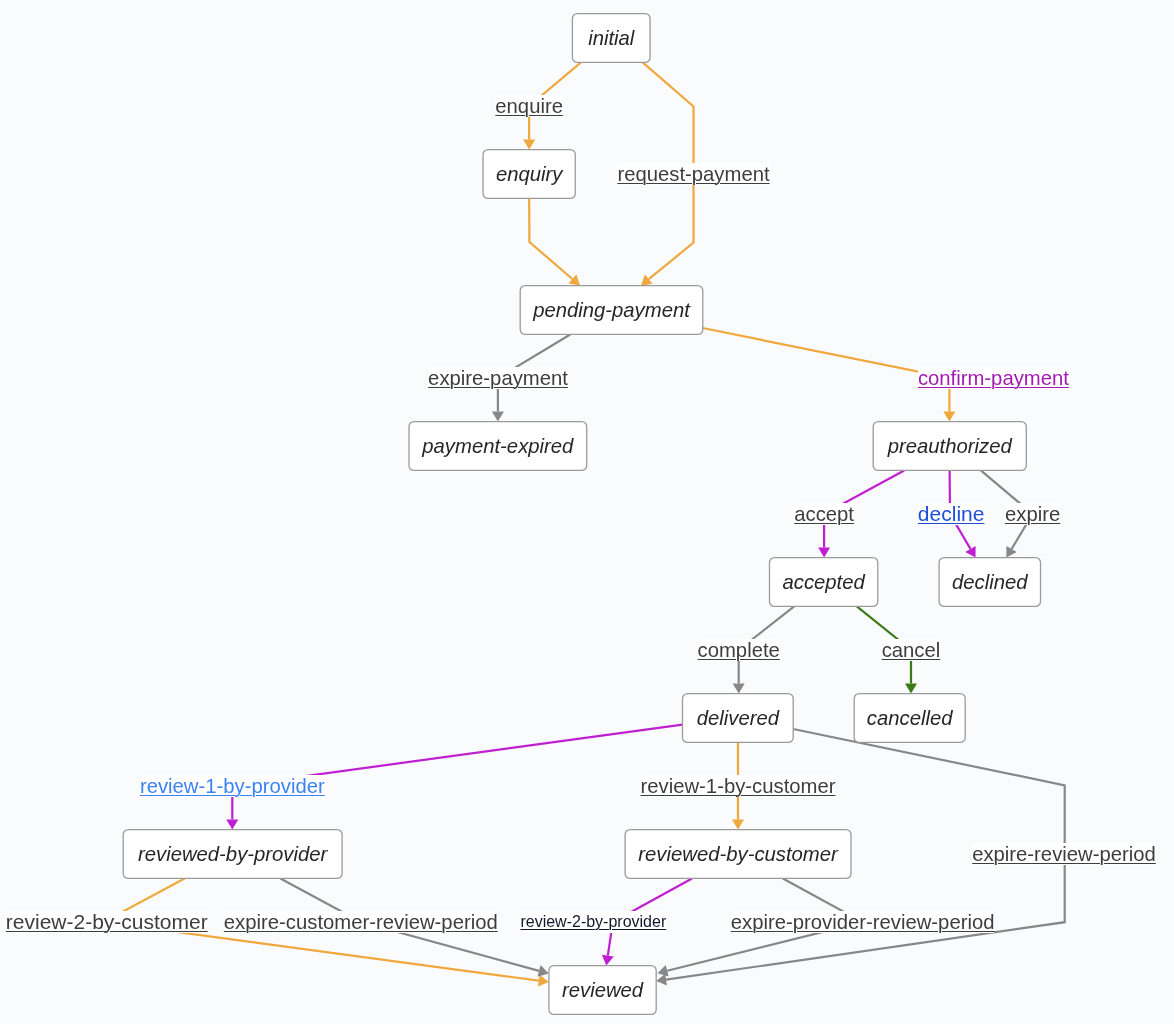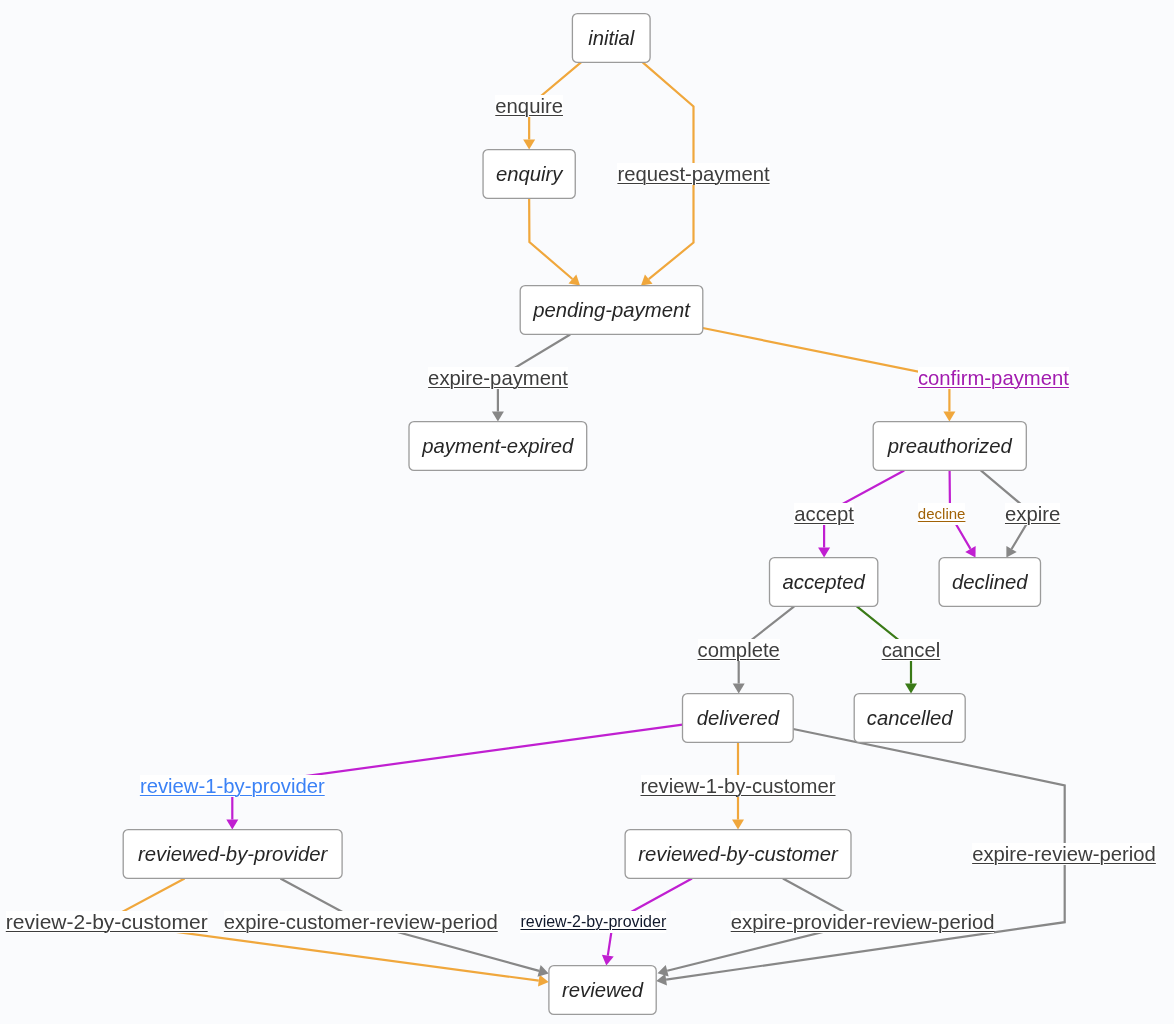--- a/index.html
+++ b/index.html
@@ -157,21 +157,21 @@
           <text class="node-text" x="602.55" y="997.40" font-size="20.3" fill="#262626">reviewed</text>
         </g>
       </g>
   </svg>
   <div id="labels-layer">
       <div class="edge-label" style="font-size: 20.3px; color: rgb(61, 61, 61); line-height: 22px; height: 22px; text-underline-offset: 1.5px; text-decoration-thickness: 1.4px; left: 495.31px; top: 95px;">enquire</div>
       <div class="edge-label" style="font-size: 20.3px; color: rgb(61, 61, 61); line-height: 22px; height: 22px; text-underline-offset: 1.5px; text-decoration-thickness: 1.4px; left: 617.4px; top: 163px;">request-payment</div>
       <div class="edge-label" style="font-size: 20.3px; color: rgb(61, 61, 61); line-height: 22px; height: 22px; text-underline-offset: 1.5px; text-decoration-thickness: 1.4px; left: 428.11px; top: 367px;">expire-payment</div>
       <div class="edge-label" style="font-size: 20.3px; color: #a21caf; line-height: 22px; height: 22px; text-underline-offset: 1.5px; text-decoration-thickness: 1.4px; left: 873.88px; top: 367px; margin-left: 44px;">confirm-payment</div>
       <div class="edge-label" style="font-size: 20.3px; color: rgb(61, 61, 61); line-height: 22px; height: 22px; text-underline-offset: 1.5px; text-decoration-thickness: 1.4px; left: 794.22px; top: 503px;">accept</div>
-      <div class="edge-label" style="font-size: 15px; color: #a16207; line-height: 22px; height: 22px; text-underline-offset: 1.5px; text-decoration-thickness: 1.4px; left: 917.86px; top: 503px;">decline</div>
+      <div class="edge-label" style="font-size: 21px; color: #1d4ed8; line-height: 22px; height: 22px; text-underline-offset: 1.5px; text-decoration-thickness: 1.4px; left: 917.86px; top: 503px;">decline</div>
       <div class="edge-label" style="font-size: 20.3px; color: rgb(61, 61, 61); line-height: 22px; height: 22px; text-underline-offset: 1.5px; text-decoration-thickness: 1.4px; left: 1004.97px; top: 503px;">expire</div>
       <div class="edge-label" style="font-size: 20.3px; color: rgb(61, 61, 61); line-height: 22px; height: 22px; text-underline-offset: 1.5px; text-decoration-thickness: 1.4px; left: 697.55px; top: 639px;">complete</div>
       <div class="edge-label" style="font-size: 20.3px; color: rgb(61, 61, 61); line-height: 22px; height: 22px; text-underline-offset: 1.5px; text-decoration-thickness: 1.4px; left: 881.68px; top: 639px;">cancel</div>
       <div class="edge-label" style="font-size: 20.3px; color: #3b82f6; line-height: 22px; height: 22px; text-underline-offset: 1.5px; text-decoration-thickness: 1.4px; left: 139.88px; top: 775px;">review-1-by-provider</div>
       <div class="edge-label" style="font-size: 20.3px; color: rgb(61, 61, 61); line-height: 22px; height: 22px; text-underline-offset: 1.5px; text-decoration-thickness: 1.4px; left: 640.51px; top: 775px;">review-1-by-customer</div>
       <div class="edge-label" style="font-size: 20.3px; color: rgb(61, 61, 61); line-height: 22px; height: 22px; text-underline-offset: 1.5px; text-decoration-thickness: 1.4px; left: 972.13px; top: 843px;">expire-review-period</div>
       <div class="edge-label" style="font-size: 21px; color: rgb(61, 61, 61); line-height: 22px; height: 22px; text-underline-offset: 1.5px; text-decoration-thickness: 1.4px; left: 5.81px; top: 911px;">review-2-by-customer</div>
       <div class="edge-label" style="font-size: 20.3px; color: rgb(61, 61, 61); line-height: 22px; height: 22px; text-underline-offset: 1.5px; text-decoration-thickness: 1.4px; left: 223.85px; top: 911px;">expire-customer-review-period</div>
       <div class="edge-label" style="font-size: 16px; color: #0f172a; line-height: 22px; height: 22px; text-underline-offset: 1.5px; text-decoration-thickness: 1.4px; left: 520.43px; top: 911px;">review-2-by-provider</div>
       <div class="edge-label" style="font-size: 20.3px; color: rgb(61, 61, 61); line-height: 22px; height: 22px; text-underline-offset: 1.5px; text-decoration-thickness: 1.4px; left: 730.72px; top: 911px;">expire-provider-review-period</div>

